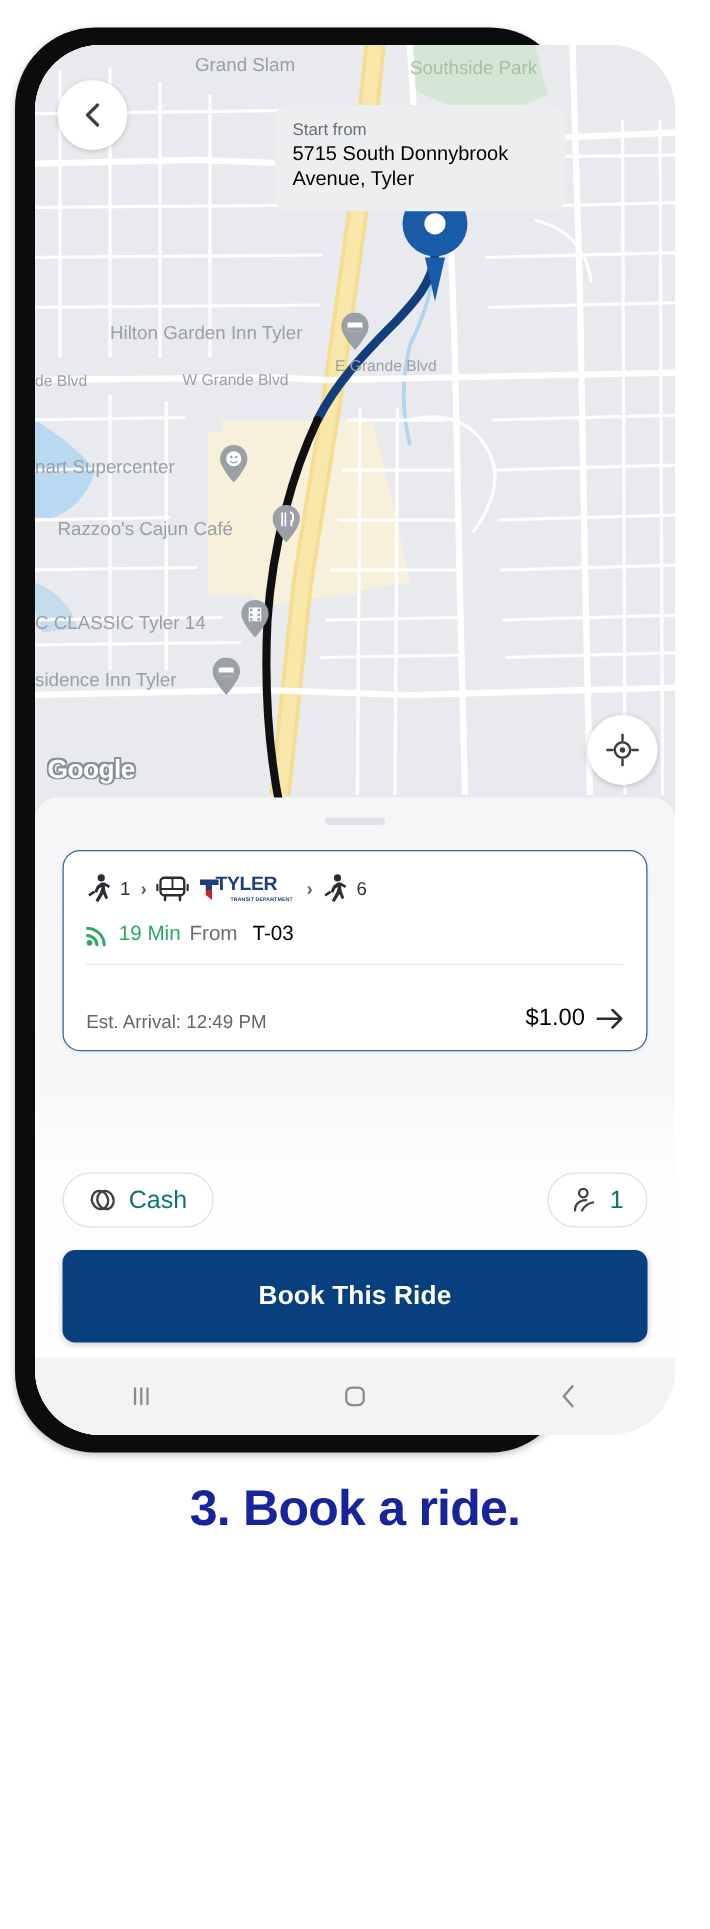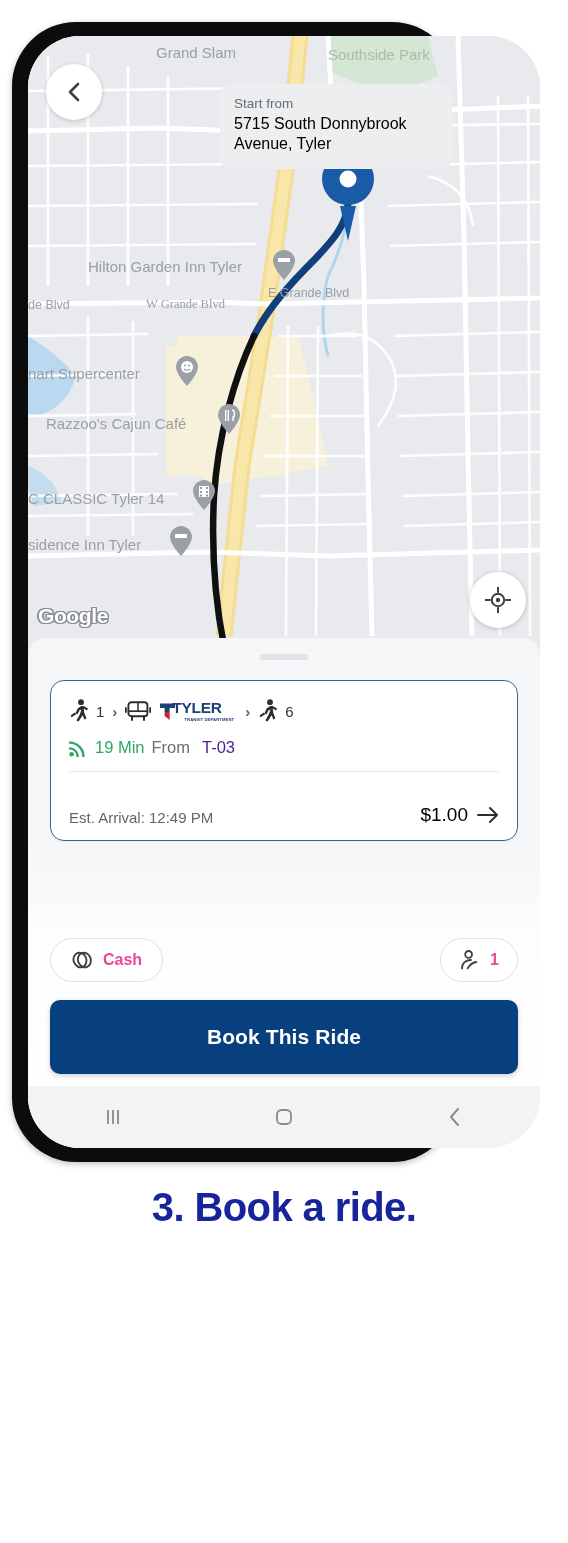--- a/index.html
+++ b/index.html
@@ -157,21 +157,21 @@
     letter-spacing: 0.1px; margin-top: 1px; margin-left: 12px;
   }
 
   .eta-row {
     display: flex; align-items: center;
     margin-top: 13px;
     gap: 7px;
   }
   .eta-min { font-size: 16.5px; color: #2fa864; }
   .eta-from { font-size: 16.5px; color: #6a6f75; }
-  .eta-stop { font-size: 16.5px; color: #4c1d95; margin-left: 5px; }
+  .eta-stop { font-size: 16.5px; color: #000000; margin-left: 5px; }
 
   .card-divider {
     height: 1px; background: #e3e5e8;
     margin: 14px 0 0 0;
   }
   .arrival-row {
     display: flex; align-items: flex-end; justify-content: space-between;
     margin-top: 32px;
   }
   .arrival-text { font-size: 15px; color: #62676d; }
@@ -186,21 +186,21 @@
     display: flex; align-items: center; justify-content: space-between;
   }
   .pill {
     display: flex; align-items: center; gap: 10px;
     border: 1.3px solid #dfe1e5;
     border-radius: 22px;
     background: #ffffff;
     height: 44px;
     padding: 0 20px;
   }
-  .pill-label { font-size: 16px; color: #ec4899; font-weight: bold; }
+  .pill-label { font-size: 20px; color: #0f766e; }
   .pill.pax { padding: 0 18px; gap: 9px; }
 
   .book-btn {
     position: absolute;
     left: 22px; top: 362px;
     width: 468px; height: 74px;
     background: #08407f;
     border-radius: 10px;
     display: flex; align-items: center; justify-content: center;
     box-shadow: 0 2px 5px rgba(0,0,0,0.18);
@@ -322,21 +322,21 @@
           <path d="M320 205 L312 170 L328 170 Z" fill="#1a5ba8"></path>
           <circle cx="320" cy="143" r="26" fill="#1a5ba8"></circle>
           <circle cx="320" cy="143" r="8.5" fill="#ffffff"></circle>
         </g>
       </svg>
 
       <div class="map-label" style="left:128px; top:8px;">Grand Slam</div>
       <div class="map-label park" style="left:300px; top:10px;">Southside Park</div>
       <div class="map-label" style="left:60px; top:222px;">Hilton Garden Inn Tyler</div>
       <div class="map-label small" style="left:0px; top:262px;">de Blvd</div>
-      <div class="map-label small" style="left:118px; top:261px;font-family:Liberation Serif, serif;">W Grande Blvd</div>
+      <div class="map-label small" style="left:118px; top:261px;">W Grande Blvd</div>
       <div class="map-label small" style="left:240px; top:250px;">E Grande Blvd</div>
       <div class="map-label" style="left:0px; top:329px;">nart Supercenter</div>
       <div class="map-label" style="left:18px; top:379px;">Razzoo's Cajun Café</div>
       <div class="map-label" style="left:0px; top:454px;">C CLASSIC Tyler 14</div>
       <div class="map-label" style="left:0px; top:500px;">sidence Inn Tyler</div>
 
       <svg class="poi-pin" style="left:245px; top:214px;" viewBox="0 0 22 30">
         <path d="M11 0 C5 0 0 5 0 11 C0 18 11 30 11 30 C11 30 22 18 22 11 C22 5 17 0 11 0 Z" fill="#9aa0a6"></path>
         <rect x="5" y="8" width="12" height="7" fill="#ffffff" rx="1"></rect>
         <rect x="5" y="12" width="12" height="3" fill="#9aa0a6"></rect>

